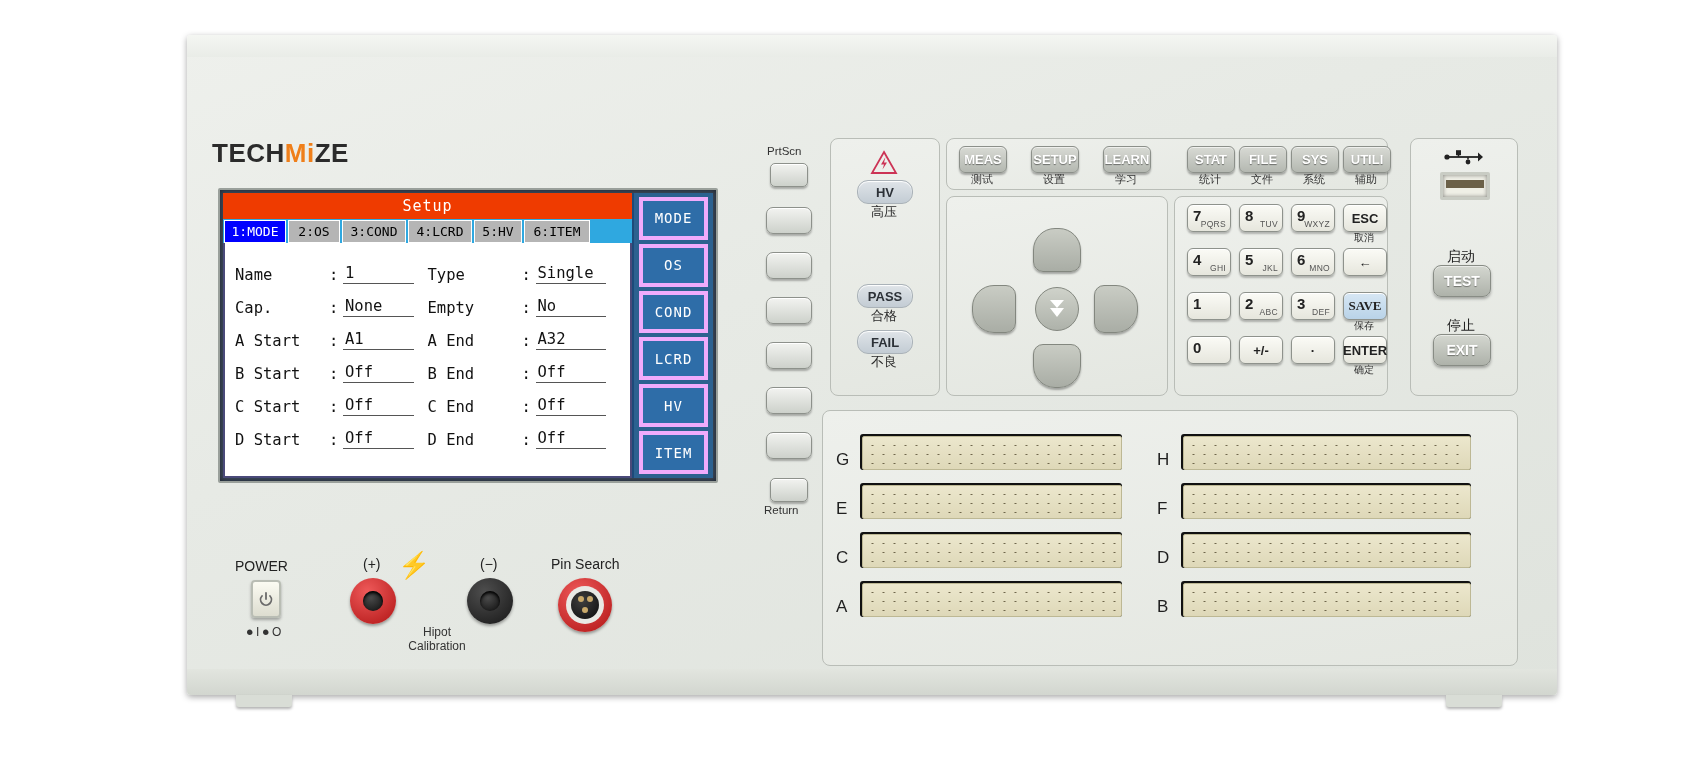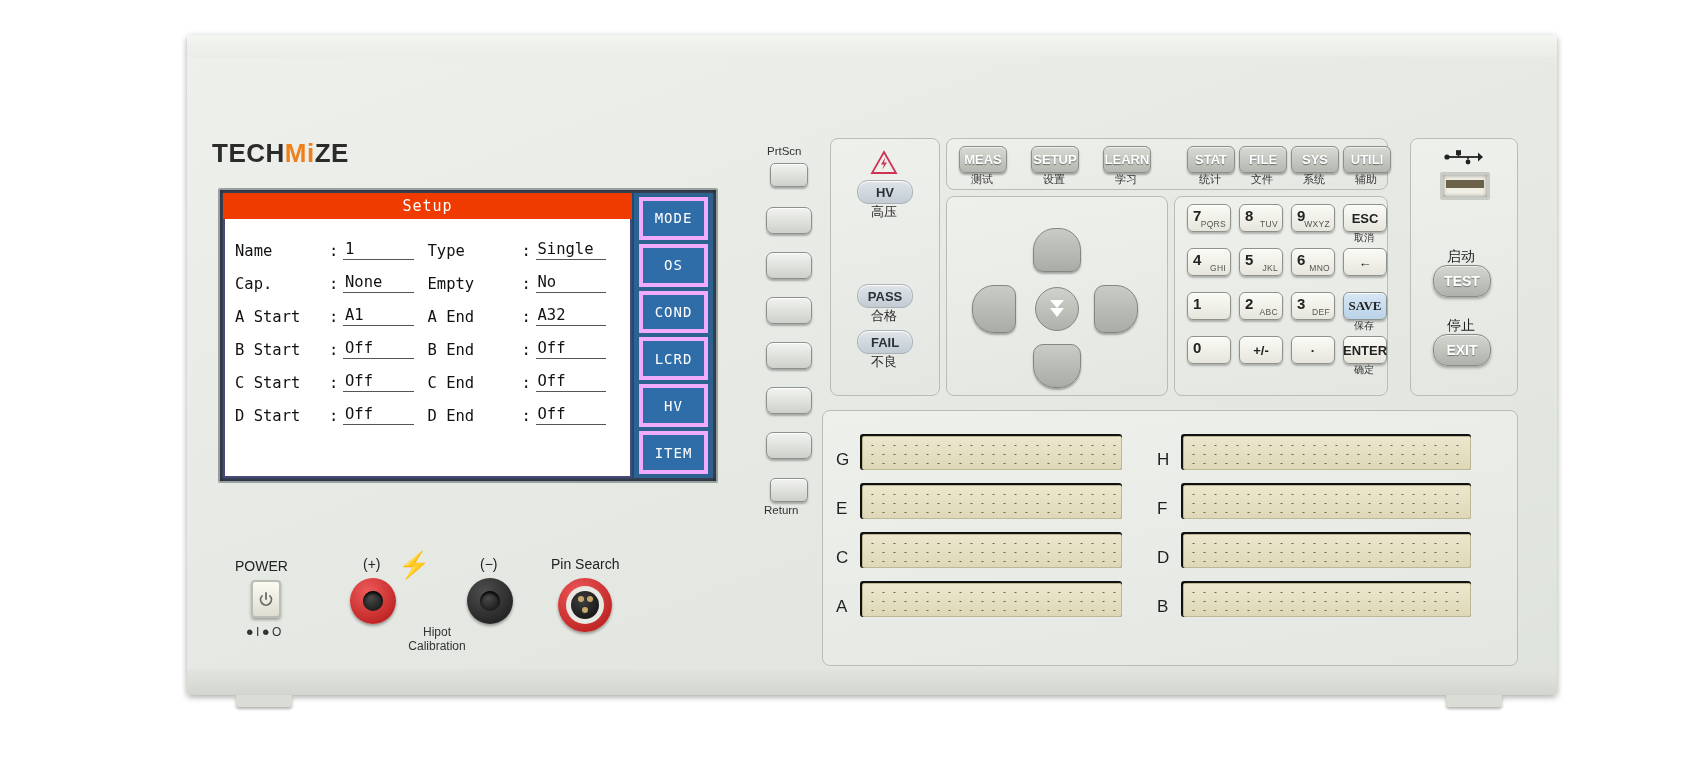--- a/index.html
+++ b/index.html
@@ -99,21 +99,21 @@
     box-shadow:0 2px 2px rgba(0,0,0,.25),inset 0 1px 0 #fff;}
   .kkey .num{position:absolute;left:5px;top:2px;font-size:15px;font-weight:bold;color:#222;}
   .kkey .alpha{position:absolute;right:4px;bottom:2px;font-size:8.5px;color:#555;letter-spacing:.3px;}
   .kkey .ctr{position:absolute;left:0;top:0;width:100%;height:100%;display:flex;
     align-items:center;justify-content:center;font-size:13px;font-weight:bold;color:#222;}
   .kkey.save{background:linear-gradient(180deg,#d7e7f4,#b9d3e8);font-family:Liberation Serif, serif;}
   .kcap{position:absolute;width:42px;text-align:center;font-size:10px;color:#333;
     font-family:"DejaVu Sans",sans-serif;}
 
   
-  .bigkey{position:absolute;width:56px;height:30px;border-radius:14px;
+  .bigkey{position:absolute;width:56px;height:30px;border-radius:8px;
     background:linear-gradient(180deg,#d4d7d0,#aeb2aa);border:1px solid #888c85;
     color:#fff;font-size:14px;font-weight:bold;display:flex;align-items:center;
     justify-content:center;text-shadow:0 1px 1px rgba(0,0,0,.4);
     box-shadow:0 2px 3px rgba(0,0,0,.3),inset 0 1px 0 rgba(255,255,255,.5);}
   .bigcap{position:absolute;width:56px;text-align:center;font-size:14px;color:#222;
     font-family:"DejaVu Sans",sans-serif;}
 
   
   .usbport{position:absolute;width:44px;height:22px;background:#efefe6;
     border:3px solid #c9ccc4;border-radius:2px;box-shadow:inset 0 0 4px rgba(0,0,0,.45);}
@@ -153,20 +153,28 @@
   <div class="chassis"></div>
   <div class="foot" style="left:230px;top:695px;"></div>
   <div class="foot" style="left:1440px;top:695px;"></div>
 
   <div class="brand"><span>TECH</span><span class="o">Mi</span><span>ZE</span></div>
 
   <div class="lcd">
     <div class="lcd-inner">
       <div class="lcd-left">
         <div class="title-bar">Setup</div>
+        <div class="tabbar" id="tabbar">
+            <div class="tab active" style="width: 62px;">1:MODE</div>
+            <div class="tab" style="width: 52px;">2:OS</div>
+            <div class="tab" style="width: 64px;">3:COND</div>
+            <div class="tab" style="width: 64px;">4:LCRD</div>
+            <div class="tab" style="width: 48px;">5:HV</div>
+            <div class="tab" style="width: 66px;">6:ITEM</div>
+          </div>
         <div class="form" id="form">
             <div class="frow">
               <div class="fcell">
                 <span class="flabel">Name</span>
                 <span class="fcolon">:</span>
                 <span class="fval">1</span>
               </div>
               <div class="fcell">
                 <span class="flabel">Type</span>
                 <span class="fcolon">:</span>

